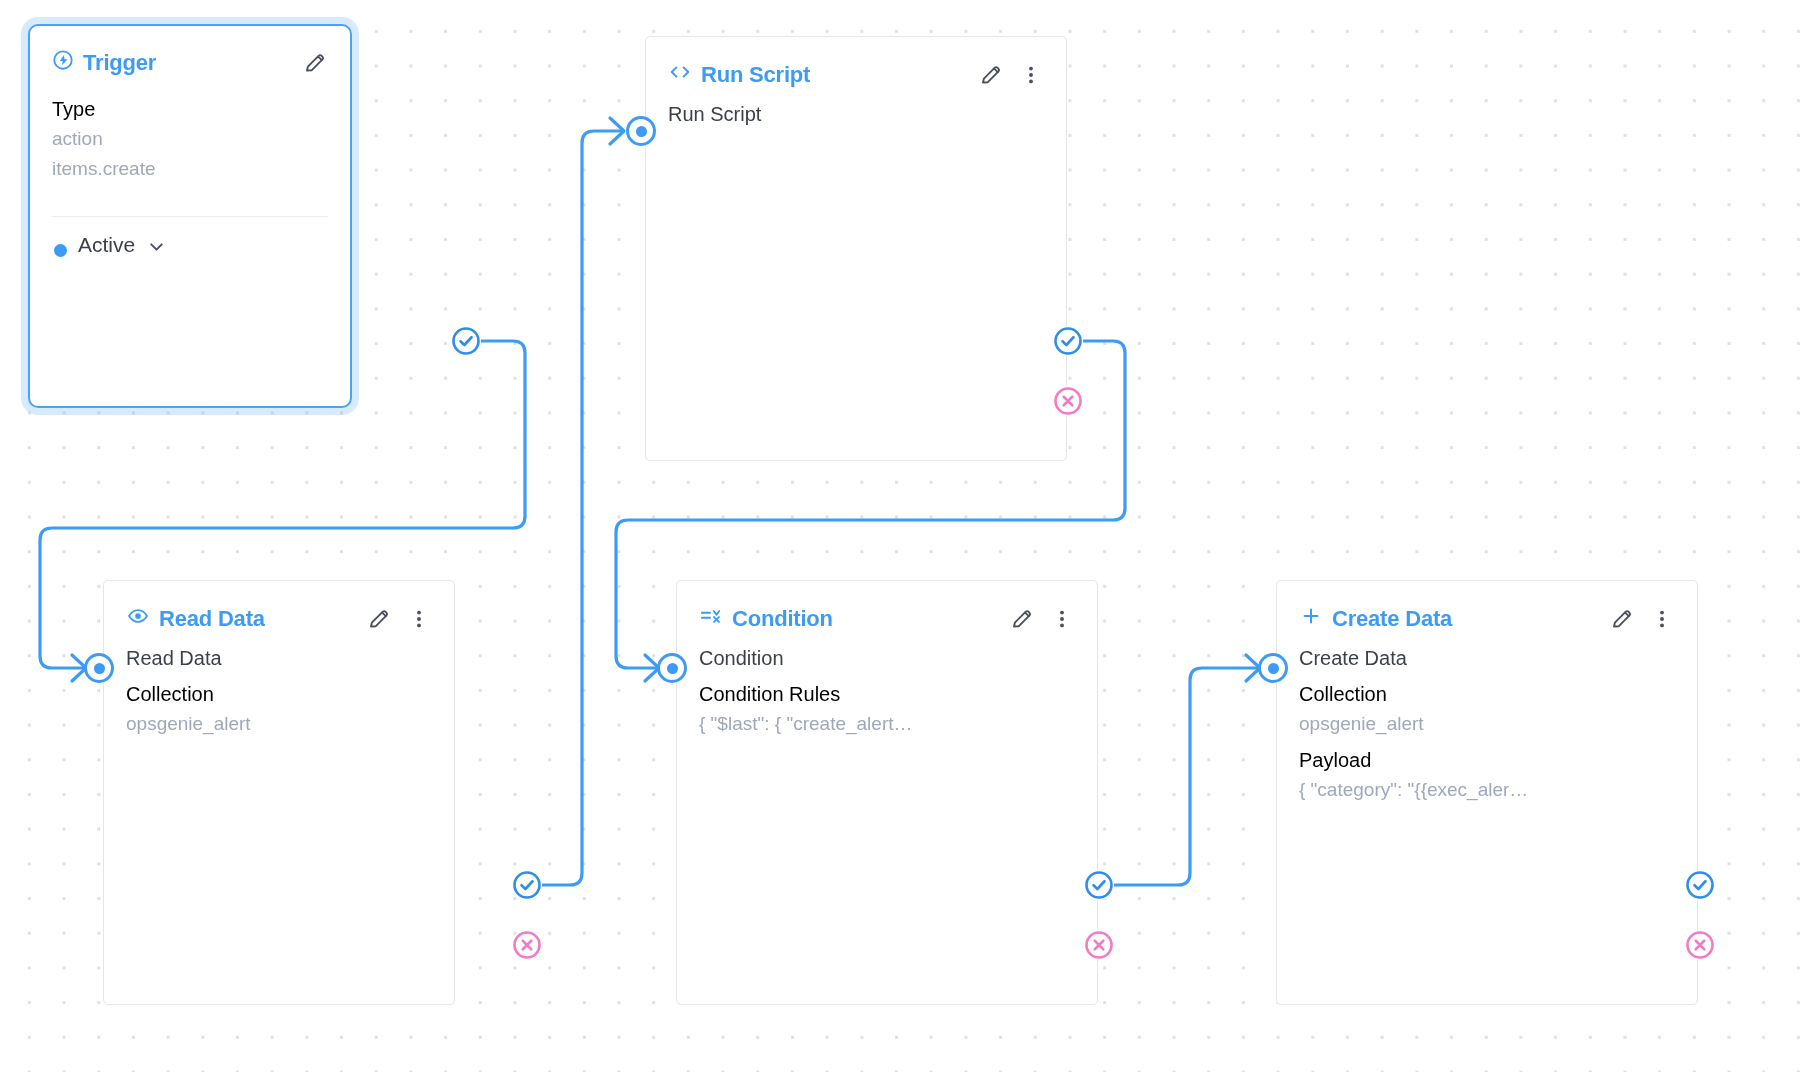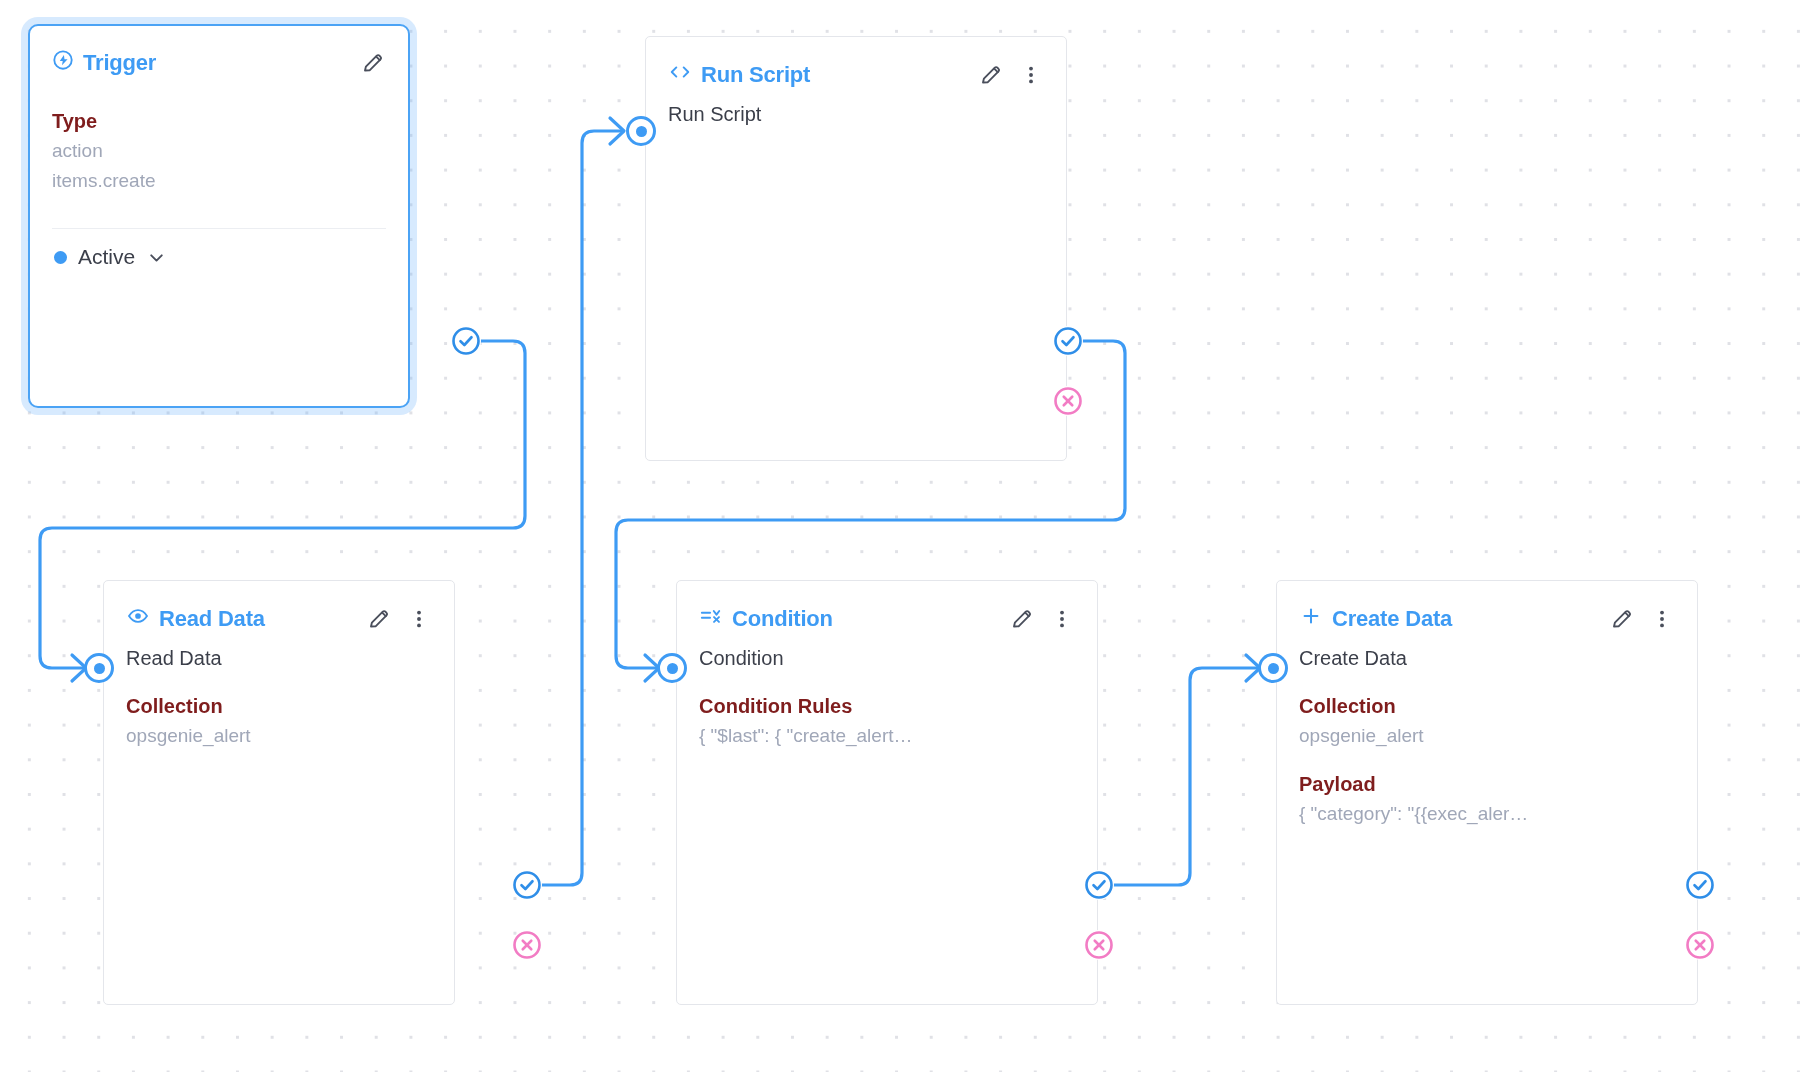--- a/index.html
+++ b/index.html
@@ -82,58 +82,58 @@
 
   .row-name {
     font-size: 20px;
     color: #3b3f4a;
     line-height: 30px;
     margin-bottom: 4px;
   }
 
   .field-label {
     font-size: 20px;
-    font-weight: bold;
-    color: #7f1d1d;
+    font-weight: normal;
+    color: #000000;
     line-height: 30px;
-    margin-top: 18px;
+    margin-top: 6px;
   }
 
   .field-value {
     font-family: Liberation Sans, sans-serif;
     font-size: 19px;
     color: #a0a7b8;
     line-height: 30px;
     white-space: nowrap;
     overflow: hidden;
     text-overflow: ellipsis;
   }
 
   
   #trigger-node {
     left: 28px;
     top: 24px;
-    width: 382px;
+    width: 324px;
     height: 384px;
     border: 2px solid #4ba3f5;
     border-radius: 10px;
     box-shadow: 0 0 0 7px rgba(110,180,250,0.28);
     z-index: 4;
   }
   #trigger-node .node-header { padding-top: 16px; }
 
   .trigger-divider {
     height: 1px;
     background: #eceef2;
     margin: 18px 22px 0 22px;
   }
 
   .status-row {
     display: flex;
-    align-items: center;
+    align-items: flex-end;
     gap: 11px;
     padding: 16px 22px 0 24px;
     cursor: pointer;
   }
   .status-dot {
     width: 13px;
     height: 13px;
     border-radius: 50%;
     background: #3e9bf4;
     flex: none;

